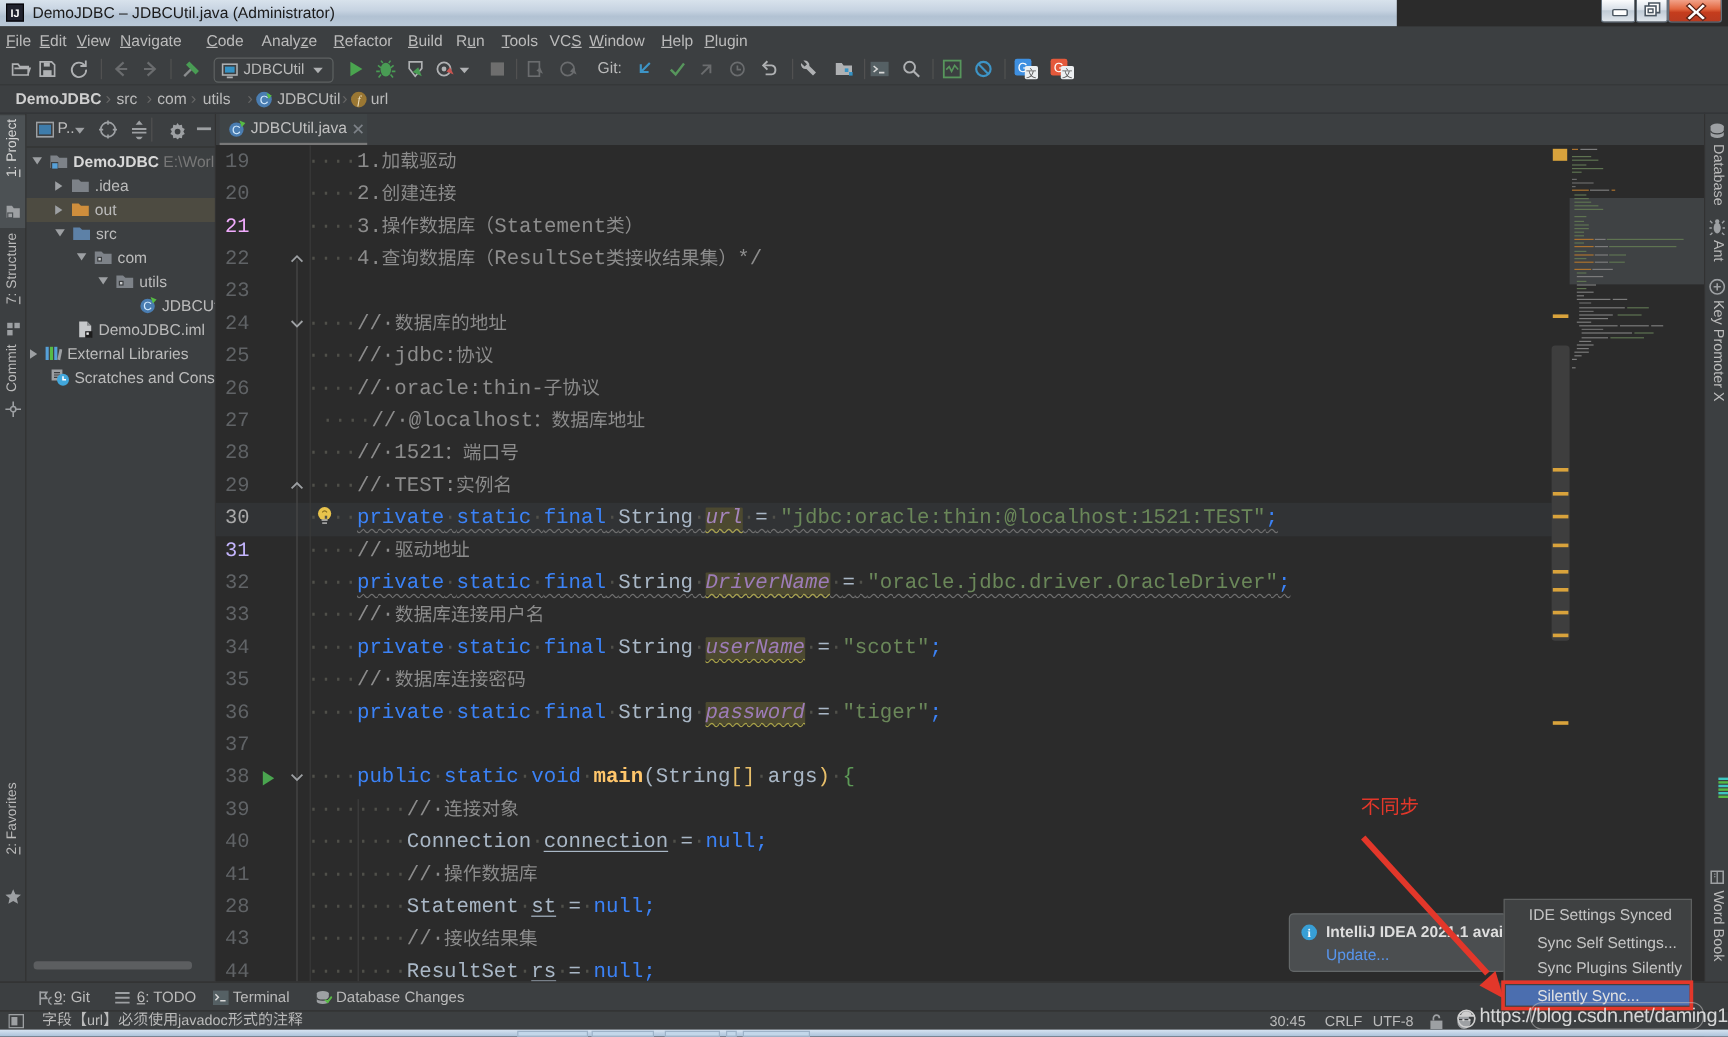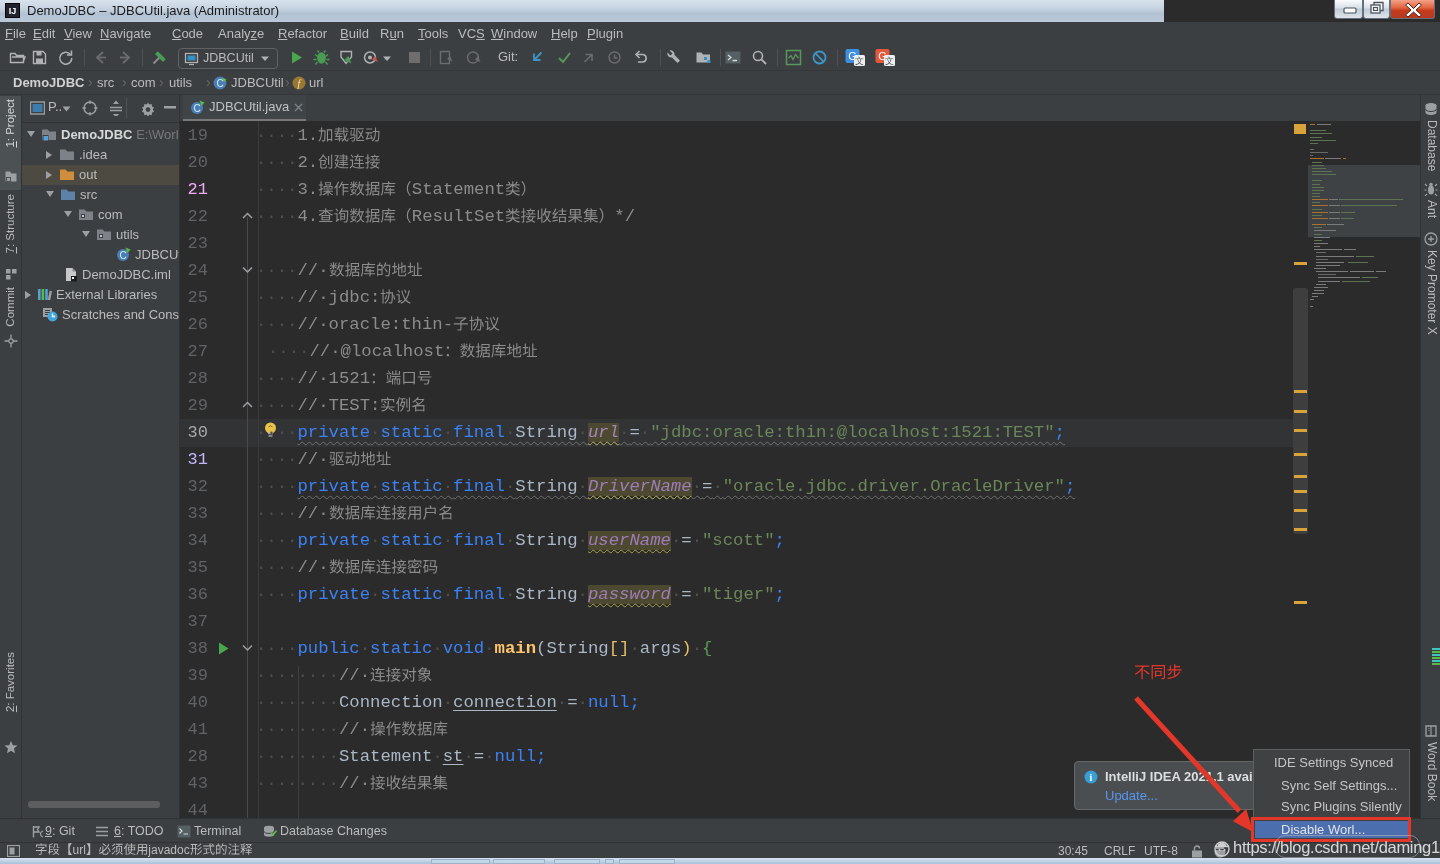--- a/index.html
+++ b/index.html
@@ -429,20 +429,21 @@
           <path fill="currentColor" d="M1.3 1.0C2.1 1.9 3.1 3.1 3.5 3.9L4.4 3.2C4.0 2.5 3.0 1.3 2.2 0.5ZM3.9 5.6H0.7V6.7H2.7V11.6C2.1 11.9 1.3 12.6 0.5 13.5L1.3 14.7C2.1 13.6 2.8 12.6 3.2 12.6C3.6 12.6 4.1 13.2 4.8 13.6C5.9 14.3 7.2 14.5 9.3 14.5C10.8 14.5 13.7 14.4 14.8 14.3C14.9 13.9 15.0 13.3 15.2 13.0C13.6 13.2 11.2 13.3 9.3 13.3C7.5 13.3 6.1 13.2 5.1 12.5C4.5 12.2 4.2 11.9 3.9 11.7ZM5.9 7.0C6.0 6.9 6.6 6.8 7.3 6.8H9.7V8.9H4.9V10.0H9.7V12.9H10.9V10.0H14.7V8.9H10.9V6.8H13.9L13.9 5.7H10.9V3.8H9.7V5.7H7.1C7.6 4.9 8.1 3.9 8.5 2.9H14.4V1.9H8.9L9.4 0.6L8.2 0.3C8.0 0.8 7.8 1.4 7.6 1.9H5.1V2.9H7.2C6.9 3.9 6.5 4.6 6.3 4.9C6.0 5.4 5.8 5.8 5.5 5.9C5.6 6.2 5.8 6.8 5.9 7.0ZM22.7 3.5C23.2 4.1 23.6 5.0 23.8 5.5L24.8 5.1C24.6 4.6 24.1 3.7 23.6 3.1ZM18.1 0.3V3.4H16.2V4.5H18.1V8.0C17.3 8.2 16.6 8.4 16.0 8.6L16.3 9.7L18.1 9.2V13.3C18.1 13.5 18.0 13.5 17.8 13.5C17.7 13.5 17.1 13.5 16.5 13.5C16.6 13.8 16.8 14.3 16.8 14.6C17.7 14.6 18.3 14.6 18.7 14.4C19.0 14.2 19.2 13.9 19.2 13.2V8.8L20.7 8.3L20.6 7.2L19.2 7.6V4.5H20.7V3.4H19.2V0.3ZM24.5 0.6C24.7 1.0 25.0 1.5 25.2 1.9H21.6V3.0H30.0V1.9H26.4C26.2 1.5 25.8 0.9 25.5 0.4ZM27.6 3.1C27.3 3.9 26.7 4.9 26.3 5.6H21.0V6.6H30.5V5.6H27.4C27.8 5.0 28.3 4.2 28.7 3.5ZM27.5 9.3C27.2 10.3 26.8 11.1 26.1 11.7C25.2 11.4 24.3 11.0 23.5 10.8C23.8 10.3 24.1 9.8 24.4 9.3ZM21.8 11.3C22.9 11.6 24.0 12.0 25.1 12.4C24.0 13.0 22.5 13.4 20.6 13.6C20.8 13.9 21.0 14.3 21.1 14.6C23.3 14.3 25.0 13.8 26.2 12.9C27.5 13.5 28.7 14.1 29.4 14.7L30.2 13.8C29.4 13.3 28.3 12.7 27.2 12.2C27.9 11.4 28.4 10.5 28.7 9.3H30.6V8.3H25.0C25.2 7.8 25.5 7.3 25.7 6.9L24.6 6.7C24.4 7.2 24.1 7.8 23.8 8.3H20.8V9.3H23.2C22.7 10.0 22.3 10.7 21.8 11.3ZM39.0 7.3C39.8 8.4 40.5 9.8 40.7 10.8L41.7 10.3C41.5 9.3 40.7 7.9 40.0 6.8ZM32.6 6.3C33.6 7.2 34.6 8.2 35.5 9.2C34.6 11.2 33.3 12.7 31.9 13.7C32.2 13.9 32.5 14.3 32.7 14.6C34.2 13.6 35.4 12.2 36.3 10.2C37.0 11.1 37.6 11.9 38.0 12.6L38.9 11.8C38.5 11.0 37.7 10.0 36.9 9.0C37.6 7.2 38.1 5.1 38.4 2.6L37.6 2.3L37.4 2.4H32.3V3.5H37.1C36.9 5.2 36.5 6.7 36.0 8.0C35.2 7.2 34.3 6.3 33.4 5.6ZM43.1 0.3V4.1H38.7V5.2H43.1V13.1C43.1 13.3 43.0 13.4 42.8 13.4C42.5 13.4 41.6 13.4 40.6 13.4C40.8 13.8 41.0 14.3 41.0 14.6C42.4 14.6 43.1 14.6 43.6 14.4C44.1 14.2 44.3 13.8 44.3 13.1V5.2H46.2V4.1H44.3V0.3ZM52.1 0.2C51.3 1.5 49.7 3.1 47.6 4.2C47.9 4.4 48.2 4.7 48.4 5.0C48.7 4.8 49.0 4.6 49.3 4.4V7.0H51.9C50.7 7.7 49.3 8.2 47.8 8.6C48.0 8.8 48.3 9.2 48.4 9.4C50.0 9.0 51.4 8.4 52.6 7.6C53.0 7.9 53.4 8.2 53.7 8.4C52.4 9.4 50.1 10.2 48.3 10.6C48.5 10.8 48.8 11.2 49.0 11.5C50.7 11.0 52.9 10.1 54.3 9.0C54.5 9.3 54.7 9.6 54.9 9.9C53.3 11.2 50.5 12.4 48.1 12.9C48.3 13.1 48.7 13.5 48.8 13.8C50.9 13.2 53.6 12.0 55.3 10.7C55.7 11.8 55.5 12.8 54.9 13.2C54.6 13.4 54.2 13.4 53.8 13.4C53.5 13.4 52.9 13.4 52.3 13.4C52.5 13.7 52.6 14.1 52.6 14.5C53.2 14.5 53.6 14.5 54.0 14.5C54.7 14.5 55.1 14.4 55.7 14.0C56.7 13.4 57.0 11.8 56.2 10.1L57.1 9.7C57.8 11.2 59.0 12.9 60.9 13.9C61.0 13.5 61.4 13.1 61.7 12.8C59.9 12.1 58.7 10.6 58.0 9.2C58.8 8.8 59.6 8.4 60.2 7.9L59.3 7.2C58.4 7.9 57.0 8.7 55.8 9.3C55.3 8.5 54.5 7.7 53.4 7.1L53.5 7.0H60.0V3.5H55.9C56.3 3.0 56.8 2.4 57.1 1.8L56.3 1.3L56.1 1.3H52.7C52.9 1.1 53.1 0.8 53.4 0.5ZM51.9 2.3H55.4C55.2 2.7 54.8 3.1 54.5 3.5H50.6C51.0 3.1 51.5 2.7 51.9 2.3ZM50.4 4.4H54.5C54.2 5.0 53.7 5.6 53.1 6.1H50.4ZM55.6 4.4H58.9V6.1H54.5C54.9 5.6 55.3 5.0 55.6 4.4Z"></path>
         </svg></div>
 <div class="cl" style="top:568px;left:76px"><span class="ws">········</span>Connection<span class="ws">·</span><span class="und">connection</span><span class="ws">·</span>=<span class="ws">·</span><span class="kw">null;</span></div>
 <div class="cl" style="top:595px;left:76px"><span class="ws">········</span><span class="cmt">//·</span><svg width="78.0" height="16.8" viewBox="0 0 78.0 16.8" style="vertical-align:-3.4px;">
           <path fill="currentColor" d="M8.2 1.8H11.8V3.5H8.2ZM7.2 0.9V4.4H12.9V0.9ZM6.6 5.9H8.6V7.7H6.6ZM11.4 5.9H13.5V7.7H11.4ZM2.5 0.3V3.4H0.7V4.5H2.5V8.0C1.8 8.2 1.1 8.4 0.6 8.6L0.9 9.7L2.5 9.1V13.3C2.5 13.5 2.4 13.5 2.3 13.5C2.1 13.5 1.7 13.5 1.1 13.5C1.3 13.8 1.4 14.3 1.5 14.6C2.3 14.6 2.8 14.5 3.1 14.4C3.5 14.2 3.6 13.9 3.6 13.3V8.7L5.1 8.1L4.9 7.1L3.6 7.6V4.5H5.0V3.4H3.6V0.3ZM9.5 8.6V9.7H5.3V10.7H8.7C7.6 11.9 5.9 12.9 4.3 13.4C4.6 13.6 4.9 14.0 5.1 14.3C6.6 13.7 8.3 12.7 9.5 11.4V14.7H10.6V11.3C11.5 12.5 13.0 13.6 14.3 14.2C14.5 13.9 14.8 13.5 15.1 13.3C13.7 12.8 12.2 11.8 11.3 10.7H14.8V9.7H10.6V8.6H14.5V5.1H10.5V8.6H9.6V5.1H5.6V8.6ZM23.8 0.5C23.0 2.8 21.8 5.0 20.4 6.5C20.6 6.7 21.1 7.1 21.3 7.3C22.1 6.4 22.8 5.3 23.5 4.0H24.6V14.6H25.8V10.8H30.5V9.7H25.8V7.4H30.2V6.3H25.8V4.0H30.6V2.9H24.1C24.4 2.2 24.7 1.5 24.9 0.8ZM20.0 0.4C19.2 2.7 17.7 5.1 16.2 6.6C16.4 6.8 16.7 7.5 16.8 7.8C17.4 7.2 17.9 6.6 18.4 5.9V14.6H19.6V4.1C20.2 3.0 20.7 1.8 21.2 0.7ZM38.1 0.6C37.8 1.2 37.3 2.1 36.9 2.7L37.7 3.0C38.1 2.5 38.6 1.7 39.1 1.0ZM32.6 1.0C33.0 1.7 33.4 2.5 33.5 3.1L34.4 2.7C34.3 2.1 33.9 1.3 33.4 0.7ZM37.6 9.3C37.2 10.2 36.7 10.8 36.1 11.4C35.6 11.1 34.9 10.8 34.4 10.6C34.6 10.2 34.8 9.8 35.1 9.3ZM32.9 11.0C33.7 11.3 34.5 11.7 35.3 12.1C34.3 12.8 33.1 13.3 31.8 13.6C32.0 13.8 32.3 14.2 32.4 14.5C33.8 14.1 35.2 13.5 36.3 12.6C36.8 12.9 37.3 13.2 37.6 13.5L38.4 12.7C38.0 12.5 37.6 12.2 37.0 11.9C37.9 11.0 38.5 9.9 38.9 8.6L38.3 8.3L38.1 8.4H35.5L35.9 7.6L34.8 7.4C34.7 7.7 34.6 8.0 34.4 8.4H32.3V9.3H33.9C33.6 10.0 33.2 10.5 32.9 11.0ZM35.2 0.3V3.2H32.0V4.2H34.9C34.1 5.2 32.9 6.1 31.8 6.6C32.0 6.8 32.3 7.2 32.4 7.5C33.4 7.0 34.4 6.1 35.2 5.2V7.1H36.3V5.0C37.0 5.5 38.0 6.3 38.4 6.6L39.0 5.8C38.7 5.5 37.3 4.6 36.5 4.2H39.5V3.2H36.3V0.3ZM41.0 0.4C40.6 3.2 39.9 5.8 38.7 7.4C39.0 7.6 39.4 8.0 39.6 8.1C40.0 7.6 40.3 6.9 40.7 6.1C41.0 7.6 41.4 9.1 42.0 10.3C41.2 11.8 39.9 12.9 38.2 13.7C38.5 14.0 38.8 14.4 38.9 14.7C40.5 13.8 41.7 12.8 42.6 11.4C43.4 12.7 44.4 13.8 45.6 14.5C45.8 14.2 46.1 13.8 46.4 13.6C45.1 12.9 44.0 11.7 43.2 10.3C44.1 8.7 44.6 6.8 44.9 4.4H46.0V3.3H41.5C41.8 2.4 41.9 1.5 42.1 0.6ZM43.8 4.4C43.6 6.2 43.2 7.8 42.6 9.1C42.0 7.7 41.6 6.1 41.3 4.4ZM54.4 9.7V14.7H55.4V14.0H60.2V14.6H61.3V9.7H58.3V7.8H61.7V6.7H58.3V5.0H61.2V1.0H53.0V5.7C53.0 8.2 52.8 11.6 51.2 14.0C51.5 14.1 51.9 14.4 52.2 14.6C53.5 12.7 53.9 10.1 54.0 7.8H57.1V9.7ZM54.1 2.0H60.1V4.0H54.1ZM54.1 5.0H57.1V6.7H54.1L54.1 5.7ZM55.4 13.1V10.7H60.2V13.1ZM49.4 0.3V3.4H47.5V4.5H49.4V8.0C48.6 8.2 47.8 8.4 47.3 8.6L47.6 9.7L49.4 9.1V13.2C49.4 13.4 49.3 13.5 49.1 13.5C49.0 13.5 48.3 13.5 47.7 13.5C47.8 13.8 48.0 14.3 48.0 14.5C49.0 14.6 49.6 14.5 50.0 14.3C50.4 14.1 50.5 13.8 50.5 13.2V8.8L52.3 8.2L52.1 7.1L50.5 7.6V4.5H52.3V3.4H50.5V0.3ZM67.5 9.6C67.6 9.5 68.1 9.4 68.9 9.4H71.7V11.2H66.0V12.2H71.7V14.6H72.8V12.2H77.3V11.2H72.8V9.4H76.3V8.3H72.8V6.7H71.7V8.3H68.7C69.2 7.6 69.7 6.8 70.1 5.9H76.6V4.8H70.6L71.1 3.7L69.9 3.3C69.7 3.8 69.5 4.3 69.3 4.8H66.5V5.9H68.8C68.4 6.7 68.1 7.3 67.9 7.5C67.6 8.0 67.3 8.4 67.1 8.4C67.2 8.8 67.4 9.3 67.5 9.6ZM69.7 0.6C70.0 1.0 70.2 1.5 70.4 1.9H64.3V6.4C64.3 8.6 64.2 11.8 62.9 14.1C63.2 14.2 63.7 14.5 63.9 14.7C65.2 12.4 65.4 8.8 65.4 6.4V3.0H77.3V1.9H71.8C71.6 1.4 71.2 0.8 70.9 0.3Z"></path>
         </svg></div>
 <div class="cl" style="top:622px;left:76px"><span class="ws">········</span>Statement<span class="ws">·</span><span class="und">st</span><span class="ws">·</span>=<span class="ws">·</span><span class="kw">null;</span></div>
 <div class="cl" style="top:649px;left:76px"><span class="ws">········</span><span class="cmt">//·</span><svg width="78.0" height="16.8" viewBox="0 0 78.0 16.8" style="vertical-align:-3.4px;">
           <path fill="currentColor" d="M7.1 3.5C7.6 4.1 8.0 5.0 8.2 5.5L9.2 5.1C9.0 4.6 8.5 3.7 8.0 3.1ZM2.5 0.3V3.4H0.6V4.5H2.5V8.0C1.7 8.2 1.0 8.4 0.4 8.6L0.7 9.7L2.5 9.2V13.3C2.5 13.5 2.4 13.5 2.2 13.5C2.1 13.5 1.5 13.5 0.9 13.5C1.0 13.8 1.2 14.3 1.2 14.6C2.1 14.6 2.7 14.6 3.1 14.4C3.4 14.2 3.6 13.9 3.6 13.2V8.8L5.1 8.3L5.0 7.2L3.6 7.6V4.5H5.1V3.4H3.6V0.3ZM8.9 0.6C9.1 1.0 9.4 1.5 9.6 1.9H6.0V3.0H14.4V1.9H10.8C10.6 1.5 10.2 0.9 9.9 0.4ZM12.0 3.1C11.7 3.9 11.1 4.9 10.7 5.6H5.4V6.6H14.9V5.6H11.8C12.2 5.0 12.7 4.2 13.1 3.5ZM11.9 9.3C11.6 10.3 11.2 11.1 10.5 11.7C9.6 11.4 8.7 11.0 7.9 10.8C8.2 10.3 8.5 9.8 8.8 9.3ZM6.2 11.3C7.3 11.6 8.4 12.0 9.5 12.4C8.4 13.0 6.9 13.4 5.0 13.6C5.2 13.9 5.4 14.3 5.5 14.6C7.7 14.3 9.4 13.8 10.6 12.9C11.9 13.5 13.1 14.1 13.8 14.7L14.6 13.8C13.8 13.3 12.7 12.7 11.6 12.2C12.3 11.4 12.8 10.5 13.1 9.3H15.0V8.3H9.4C9.6 7.8 9.9 7.3 10.1 6.9L9.0 6.7C8.8 7.2 8.5 7.8 8.2 8.3H5.2V9.3H7.6C7.1 10.0 6.7 10.7 6.2 11.3ZM24.8 4.4H28.2C27.8 6.4 27.3 8.1 26.6 9.5C25.8 8.1 25.1 6.4 24.7 4.7ZM24.6 0.3C24.1 3.0 23.3 5.6 22.0 7.1C22.2 7.4 22.7 7.9 22.8 8.1C23.3 7.6 23.7 6.9 24.1 6.1C24.6 7.8 25.2 9.3 25.9 10.6C25.0 11.9 23.8 12.9 22.2 13.7C22.5 13.9 22.9 14.4 23.0 14.7C24.5 13.9 25.7 12.9 26.6 11.6C27.5 12.9 28.5 13.9 29.8 14.6C30.0 14.3 30.4 13.9 30.6 13.6C29.3 13.0 28.2 11.9 27.3 10.6C28.3 9.0 28.9 6.9 29.3 4.4H30.5V3.3H25.1C25.4 2.4 25.6 1.5 25.8 0.5ZM17.0 11.8C17.3 11.6 17.8 11.4 20.7 10.3V14.7H21.8V0.5H20.7V9.2L18.3 10.0V2.0H17.1V9.7C17.1 10.3 16.8 10.6 16.6 10.8C16.7 11.0 17.0 11.5 17.0 11.8ZM31.7 12.6 31.9 13.8C33.5 13.4 35.6 13.0 37.5 12.5L37.4 11.5C35.3 11.9 33.2 12.3 31.7 12.6ZM32.1 6.7C32.3 6.6 32.7 6.6 34.7 6.3C34.0 7.3 33.3 8.1 33.0 8.4C32.5 8.9 32.2 9.3 31.8 9.4C31.9 9.7 32.1 10.3 32.2 10.5C32.6 10.3 33.1 10.2 37.5 9.4C37.4 9.2 37.4 8.7 37.4 8.4L33.9 8.9C35.2 7.6 36.4 5.9 37.5 4.2L36.4 3.6C36.1 4.1 35.8 4.7 35.4 5.3L33.3 5.4C34.3 4.1 35.2 2.5 35.9 0.9L34.7 0.4C34.0 2.2 32.9 4.1 32.6 4.6C32.2 5.1 31.9 5.5 31.7 5.6C31.8 5.9 32.0 6.5 32.1 6.7ZM41.2 0.3V2.4H37.6V3.5H41.2V5.9H38.0V7.1H45.6V5.9H42.4V3.5H45.9V2.4H42.4V0.3ZM38.4 8.7V14.6H39.5V14.0H44.1V14.6H45.3V8.7ZM39.5 12.9V9.7H44.1V12.9ZM49.3 1.0V7.3H54.0V8.6H47.8V9.7H53.0C51.6 11.2 49.4 12.5 47.4 13.2C47.6 13.4 48.0 13.8 48.2 14.1C50.2 13.4 52.5 11.9 54.0 10.2V14.6H55.2V10.1C56.8 11.7 59.0 13.3 61.1 14.1C61.2 13.8 61.6 13.3 61.9 13.1C59.9 12.4 57.6 11.1 56.2 9.7H61.4V8.6H55.2V7.3H60.0V1.0ZM50.5 4.6H54.0V6.2H50.5ZM55.2 4.6H58.8V6.2H55.2ZM50.5 2.1H54.0V3.7H50.5ZM55.2 2.1H58.8V3.7H55.2ZM69.6 8.8V9.9H63.2V10.9H68.5C67.0 12.0 64.8 13.0 62.9 13.5C63.1 13.7 63.4 14.2 63.6 14.5C65.6 13.9 68.0 12.7 69.6 11.3V14.6H70.7V11.2C72.3 12.6 74.7 13.8 76.8 14.4C76.9 14.1 77.3 13.6 77.5 13.4C75.6 12.9 73.3 12.0 71.8 10.9H77.2V9.9H70.7V8.8ZM70.0 4.8V5.8H66.3V4.8ZM69.7 0.5C69.9 1.0 70.2 1.5 70.4 1.9H66.9C67.2 1.5 67.5 1.0 67.8 0.5L66.5 0.3C65.8 1.6 64.6 3.4 62.9 4.7C63.1 4.9 63.5 5.2 63.7 5.4C64.2 5.0 64.7 4.6 65.1 4.2V9.2H66.3V8.7H76.7V7.7H71.2V6.7H75.6V5.8H71.2V4.8H75.6V3.9H71.2V2.9H76.2V1.9H71.6C71.4 1.5 71.1 0.8 70.7 0.2ZM70.0 3.9H66.3V2.9H70.0ZM70.0 6.7V7.7H66.3V6.7Z"></path>
         </svg></div>
+<div class="cl" style="top:676px;left:76px"><span class="ws">········</span>ResultSet<span class="ws">·</span><span class="und">rs</span><span class="ws">·</span>=<span class="ws">·</span><span class="kw">null;</span></div>
 <div class="abs" style="left:1113px;top:167px;width:15px;height:246px;background:rgba(160,160,160,0.17);border-radius:3px"></div>
 <div class="abs" style="left:1114px;top:3px;width:12px;height:10px;background:#d9a33c"></div>
 <div class="abs" style="left:1114px;top:141px;width:13px;height:3px;background:#d9a33c"></div>
 <div class="abs" style="left:1114px;top:269px;width:13px;height:3px;background:#d9a33c"></div>
 <div class="abs" style="left:1114px;top:289px;width:13px;height:3px;background:#d9a33c"></div>
 <div class="abs" style="left:1114px;top:308px;width:13px;height:3px;background:#d9a33c"></div>
 <div class="abs" style="left:1114px;top:332px;width:13px;height:3px;background:#d9a33c"></div>
 <div class="abs" style="left:1114px;top:354px;width:13px;height:3px;background:#d9a33c"></div>
 <div class="abs" style="left:1114px;top:369px;width:13px;height:3px;background:#d9a33c"></div>
 <div class="abs" style="left:1114px;top:388px;width:13px;height:3px;background:#d9a33c"></div>
@@ -615,21 +616,21 @@
         <text x="7" y="11" font-size="10" font-weight="bold" fill="#fff" text-anchor="middle" font-family="Liberation Serif">i</text>
       </svg>
 <div class="abs b" style="left:30px;top:7px;color:#dedede;white-space:nowrap">IntelliJ IDEA 2021.1 avai</div>
 <div class="abs" style="left:30px;top:26px;color:#5896ee">Update...</div>
 </div>
 <div class="abs" style="left:1253px;top:749px;width:157px;height:92px;background:#3f4142;border:1px solid #5e6060;color:#c5c5c5">
 <div class="abs" style="left:20px;top:5px">IDE Settings Synced</div>
 <div class="abs" style="left:27px;top:28px">Sync Self Settings...</div>
 <div class="abs" style="left:27px;top:49px">Sync Plugins Silently</div>
 <div class="abs" style="left:1px;top:71px;width:153px;height:17px;background:#4b6eaf"></div>
-<div class="abs" style="left:27px;top:72px;color:#e2e2e2">Disable Worl...</div>
+<div class="abs" style="left:27px;top:72px;color:#e2e2e2">Silently Sync...</div>
 </div>
 <div class="abs" style="left:1251px;top:817px;width:160px;height:25px;border:3px solid #e3372a"></div>
 <div class="abs" style="left:1134px;top:664px;color:#e3372a"><svg width="48.6" height="17.5" viewBox="0 0 48.6 17.5" style="vertical-align:-3.6px;">
         <path fill="currentColor" d="M9.1 6.2C11.0 7.5 13.4 9.4 14.6 10.6L15.6 9.7C14.3 8.4 11.9 6.6 10.0 5.4ZM1.1 1.4V2.7H8.3C6.7 5.4 3.9 8.2 0.7 9.8C1.0 10.0 1.3 10.5 1.5 10.8C3.8 9.7 5.8 8.0 7.4 6.1V15.2H8.7V4.4C9.2 3.9 9.5 3.3 9.9 2.7H15.1V1.4ZM20.2 4.0V5.0H28.4V4.0ZM22.2 7.8H26.4V10.9H22.2ZM21.0 6.7V13.1H22.2V11.9H27.6V6.7ZM17.6 1.1V15.2H18.8V2.3H29.8V13.6C29.8 13.9 29.7 14.0 29.4 14.0C29.1 14.0 28.2 14.1 27.2 14.0C27.4 14.3 27.6 14.9 27.6 15.2C29.0 15.2 29.8 15.2 30.3 15.0C30.8 14.8 31.0 14.4 31.0 13.7V1.1ZM37.1 7.1C36.4 8.4 35.1 9.7 33.8 10.6C34.1 10.8 34.6 11.3 34.7 11.5C36.0 10.5 37.4 9.0 38.3 7.5ZM35.8 1.6V5.2H33.4V6.4H39.9V11.5H41.1C39.1 12.7 36.4 13.5 33.2 13.9C33.5 14.3 33.7 14.8 33.9 15.1C40.1 14.2 44.2 12.0 46.3 7.8L45.2 7.2C44.3 9.0 43.0 10.4 41.2 11.5V6.4H47.6V5.2H41.3V3.2H46.1V2.0H41.3V0.3H40.0V5.2H37.0V1.6Z"></path>
       </svg></div>
 <svg class="abs" style="left:1128px;top:690px;" width="135" height="150" viewBox="0 0 135 150">
       <path d="M8 8 L111.5 121.2" stroke="#e3372a" stroke-width="5"></path>
       <path d="M125 142 L104.9 131.3 L118.2 119.1 Z" fill="#e3372a"></path>
     </svg>
 <div class="abs" style="left:1275px;top:835px;width:145px;height:23px;border:1.5px solid rgba(190,190,190,0.55);border-radius:10px"></div>

